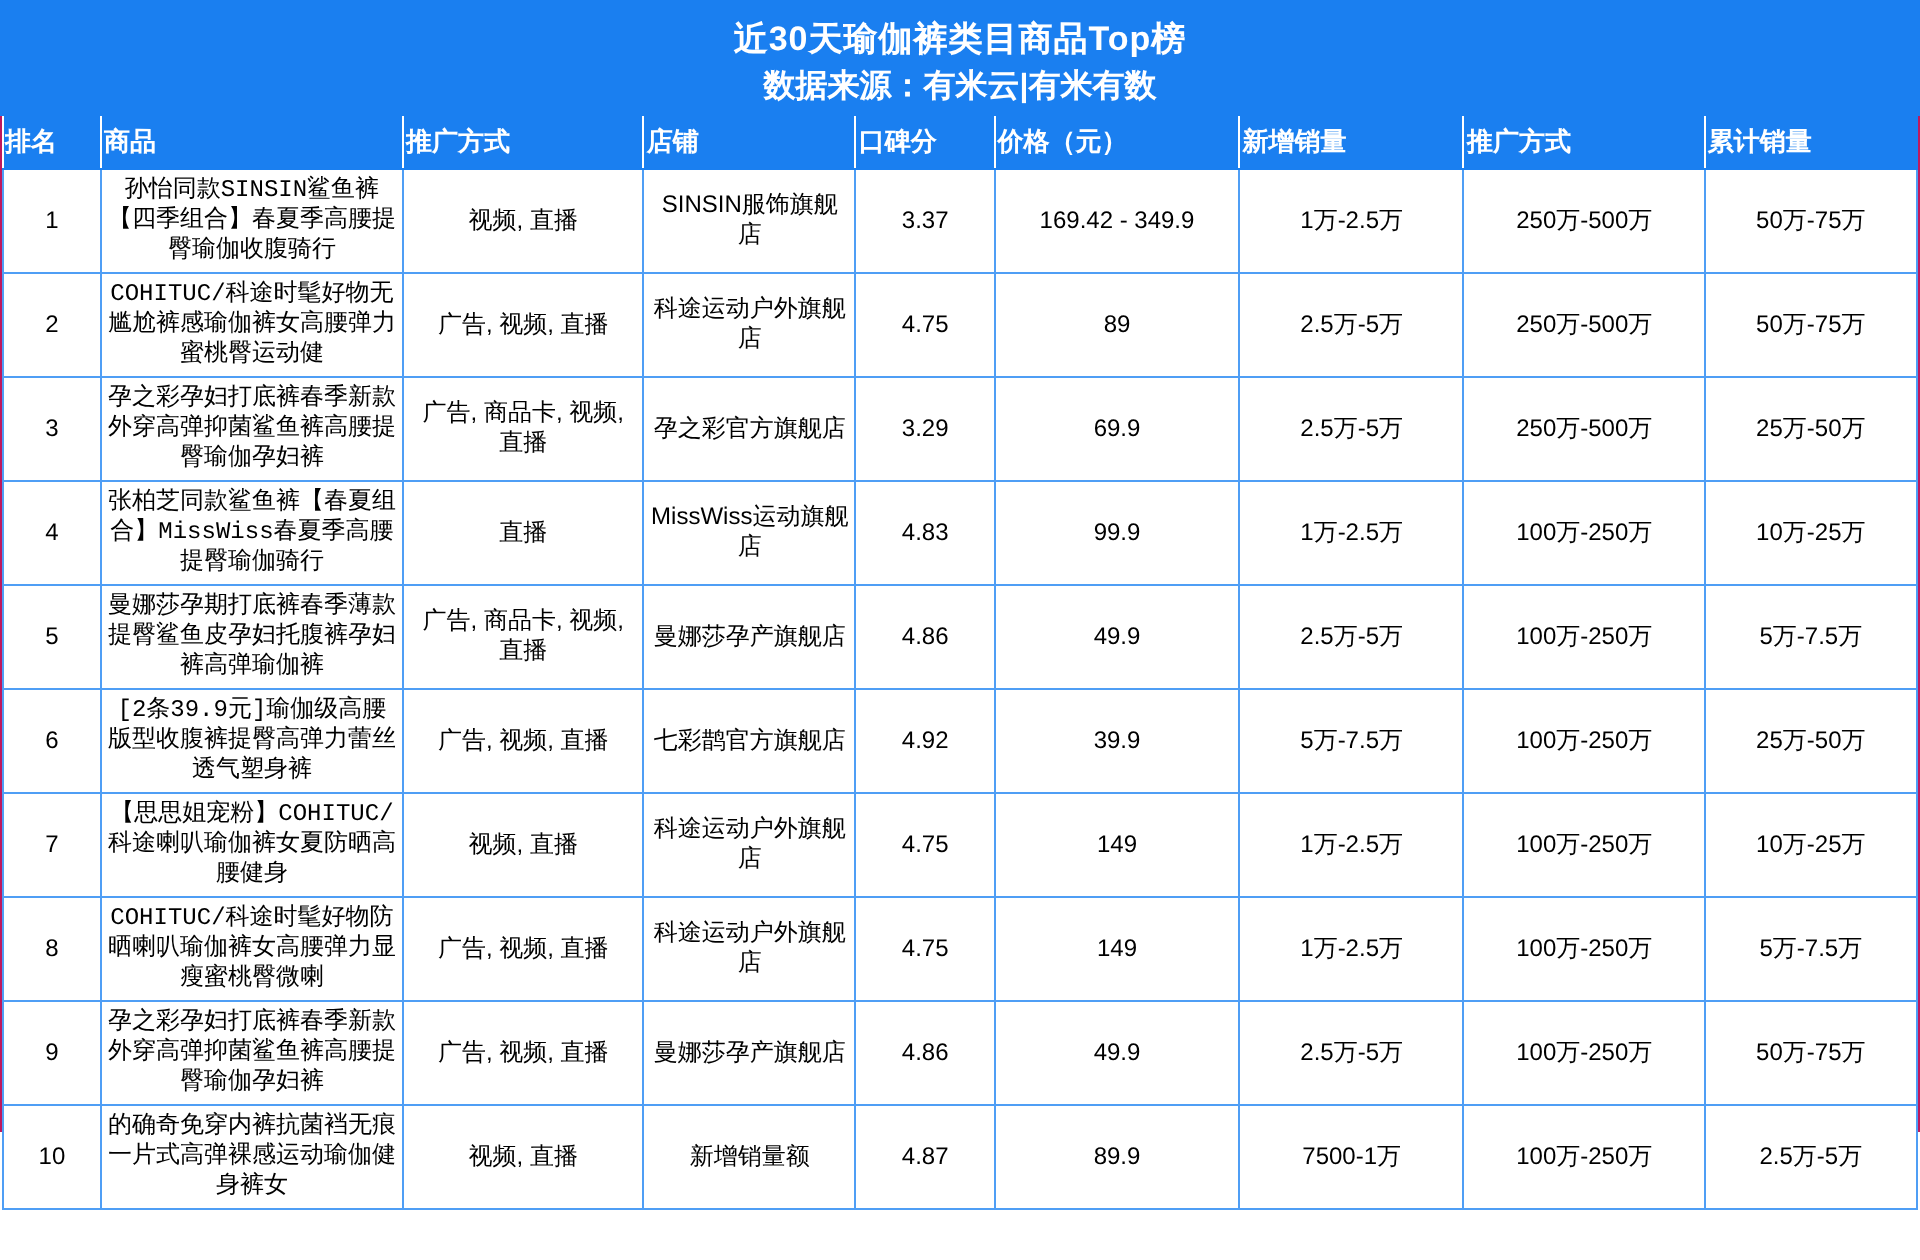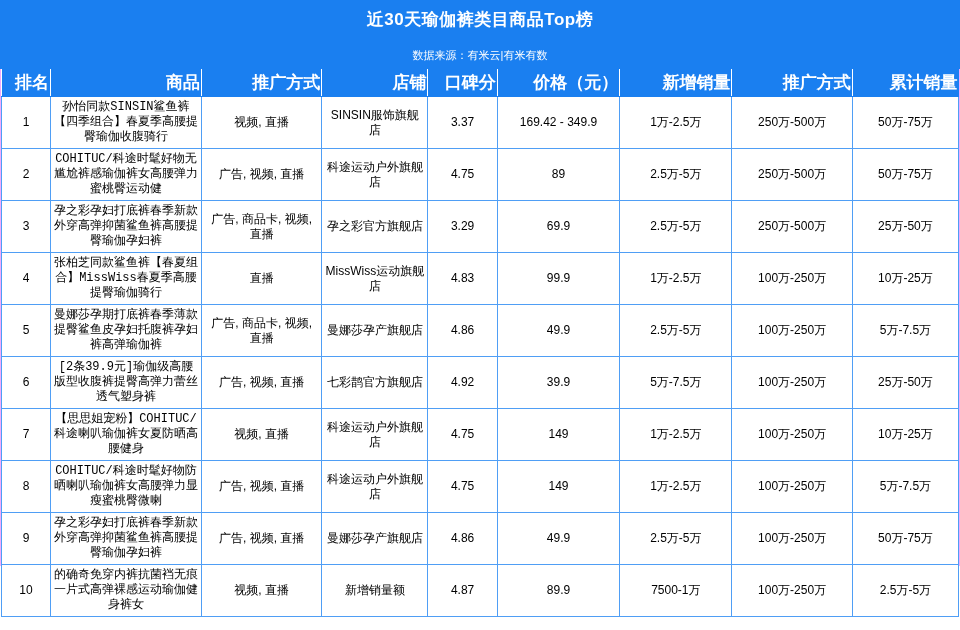--- a/index.html
+++ b/index.html
@@ -10,64 +10,64 @@
   body {
     width: 960px;
     height: 630px;
     background: #ffffff;
     font-family: "Liberation Sans", "DejaVu Sans", sans-serif;
     overflow: hidden;
   }
   .page {
     width: 960px;
     height: 566px;
-    background: #f0abfc;
+    background: #be185d;
     padding: 0;
     position: relative;
   }
   .title-block {
     width: 100%;
     text-align: center;
     padding-top: 8px;
     padding-bottom: 5px;
     background: #1a7ff0;
   }
   .main-title {
     color: #ffffff;
     font-size: 17px;
     font-weight: bold;
     letter-spacing: 0.5px;
     line-height: 24px;
   }
   .sub-title {
     color: #ffffff;
-    font-size: 11px;
-    font-weight: normal;
+    font-size: 16px;
+    font-weight: bold;
     line-height: 18px;
-    margin-top: 14px;
+    margin-top: 3px;
   }
   .table-wrap {
     width: 960px;
     padding: 0 1px;
   }
   table.rank-table {
     width: 958px;
     border-collapse: collapse;
     table-layout: fixed;
     background: #ffffff;
   }
   table.rank-table th {
     background: #1a7ff0;
     color: #ffffff;
-    font-size: 17px;
+    font-size: 13px;
     font-weight: bold;
     height: 26px;
     border-right: 1px solid #ffffff;
     border-bottom: 1px solid #1a7ff0;
-    text-align: right;
+    text-align: left;
     vertical-align: middle;
     padding: 2px 1px;
   }
   table.rank-table th:last-child {
     border-right: none;
   }
   table.rank-table td {
     border: 1px solid #4f9ef5;
     font-size: 12px;
     color: #000000;

